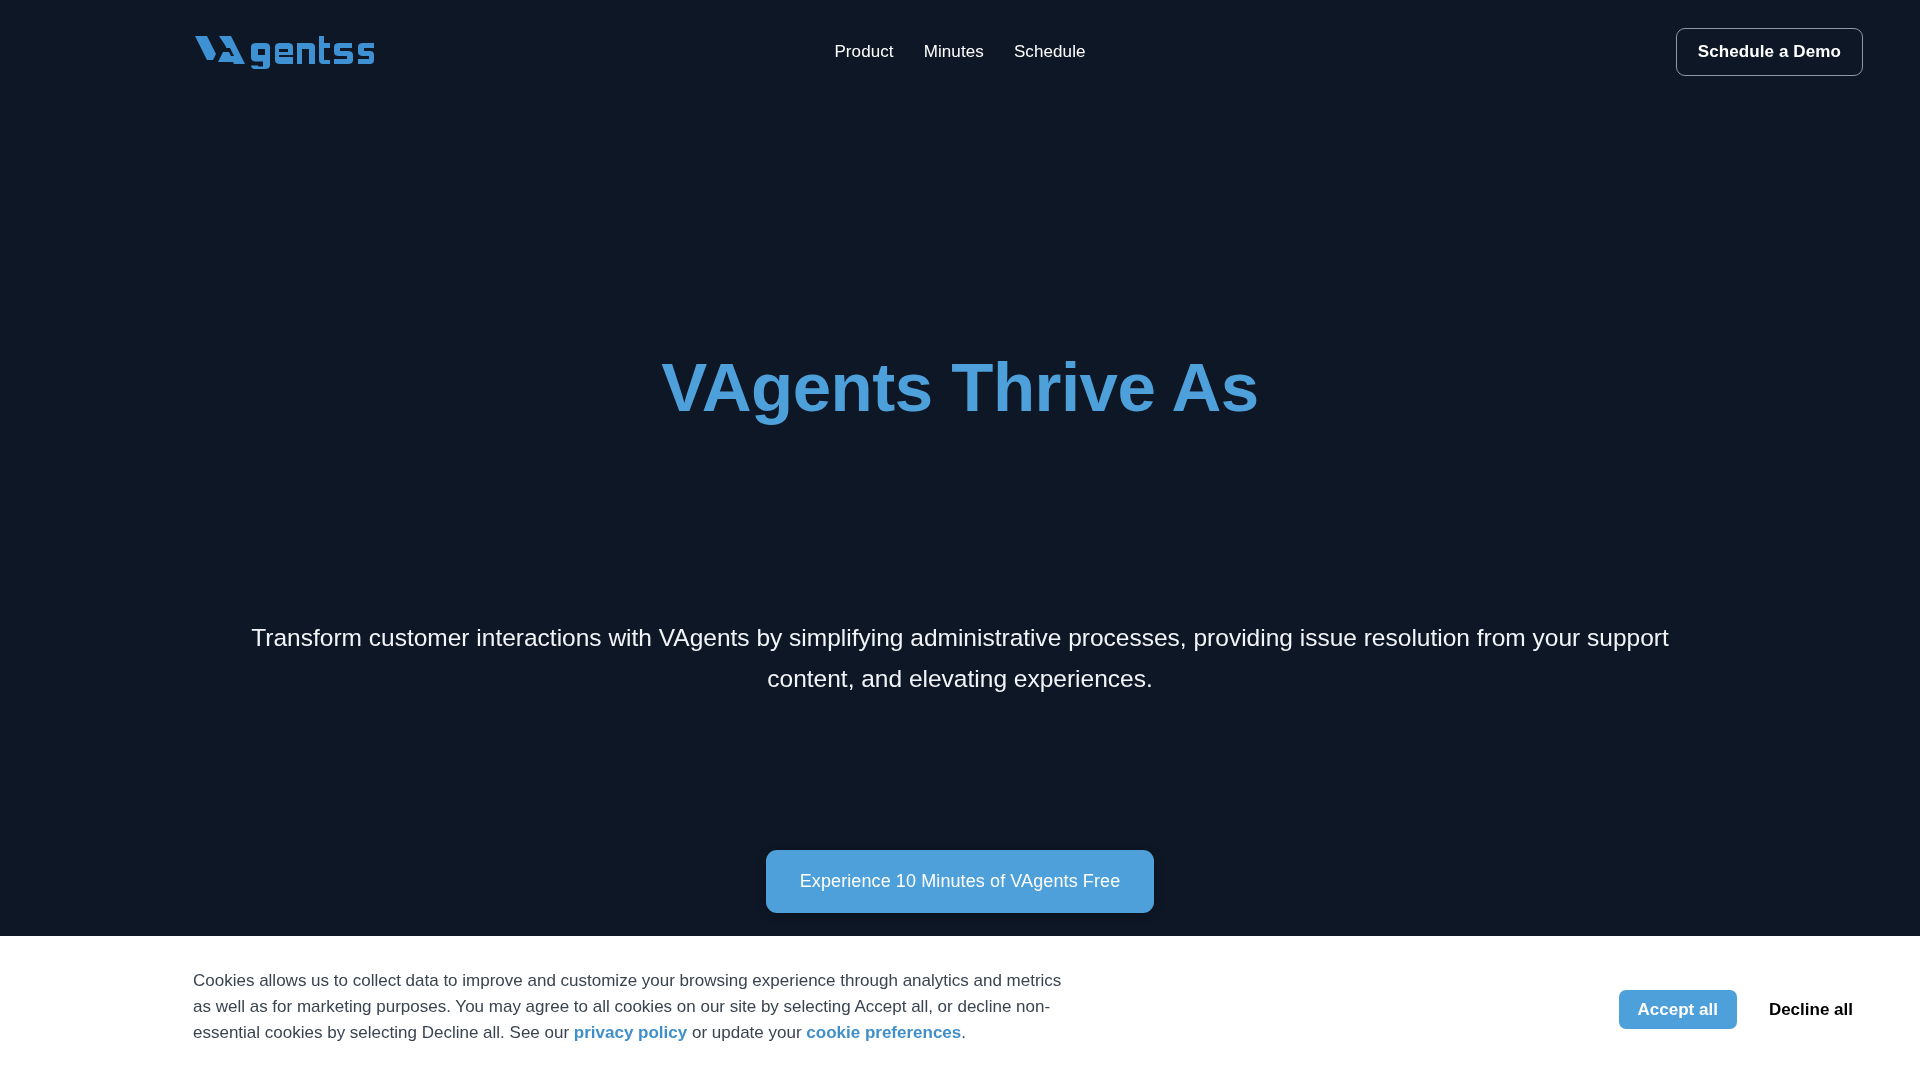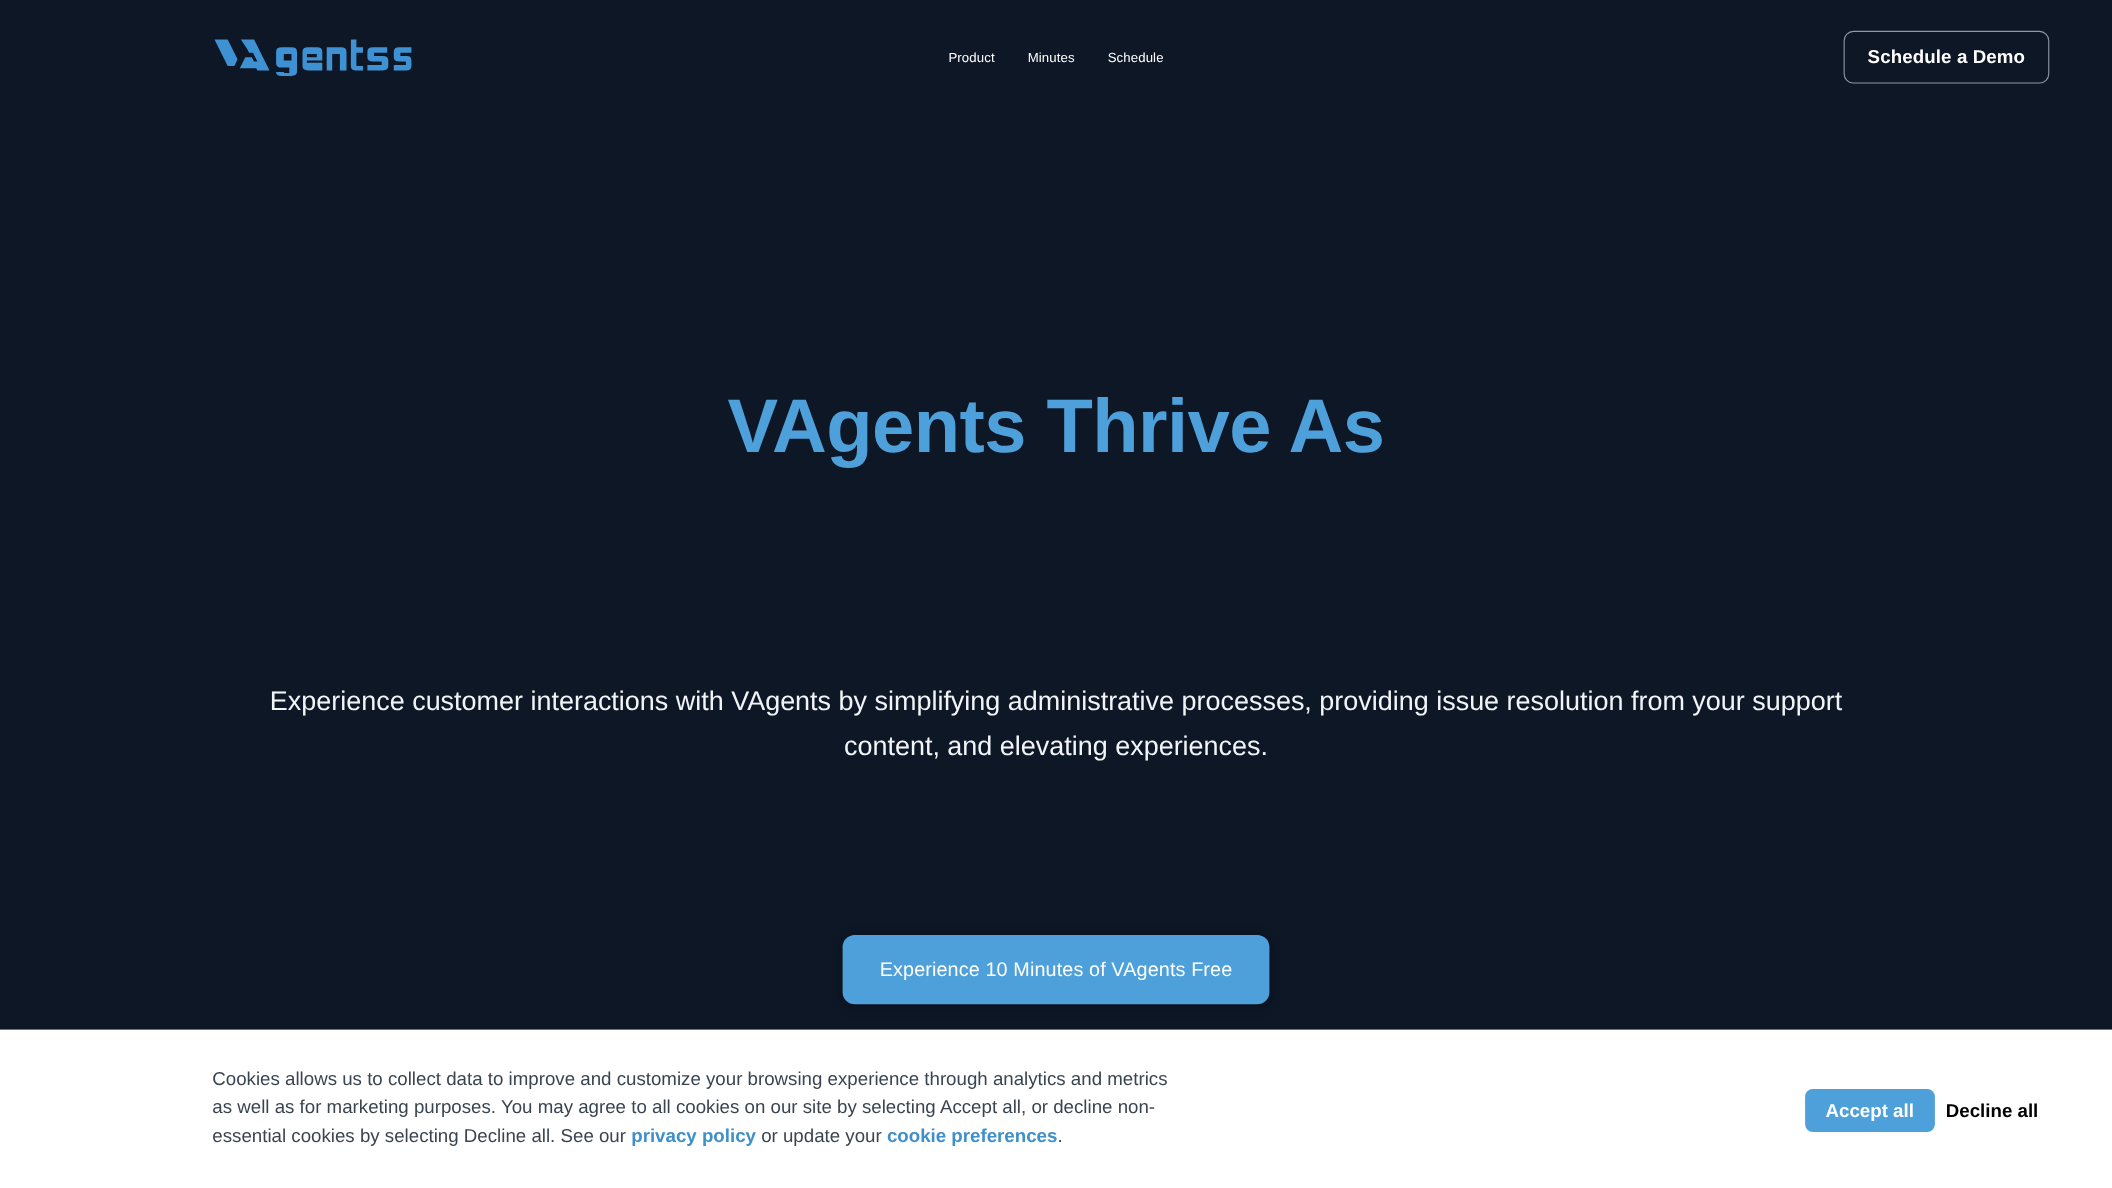--- a/index.html
+++ b/index.html
@@ -52,21 +52,21 @@
     height: 103px;
     display: flex;
     align-items: center;
     justify-content: center;
     gap: 30px;
     pointer-events: none;
   }
   .main-nav a {
     pointer-events: auto;
     color: #ffffff;
-    font-size: 12px;
+    font-size: 17px;
     font-weight: 400;
     text-decoration: none;
     letter-spacing: 0.1px;
     line-height: 1;
   }
 
   .header-right {
     margin-left: auto;
     display: flex;
     align-items: center;
@@ -176,20 +176,21 @@
   .cookie-text a {
     color: #3f8fcb;
     font-weight: 700;
     text-decoration: none;
   }
 
   .cookie-actions {
     margin-left: auto;
     display: flex;
     align-items: center;
+    gap: 22px;
     padding-top: 22px;
   }
 
   .btn-accept {
     display: inline-flex;
     align-items: center;
     justify-content: center;
     height: 39px;
     padding: 0 19px;
     border: none;
@@ -260,21 +261,21 @@
 
     <div class="header-right">
       <button class="btn-demo" type="button">Schedule a Demo</button>
     </div>
   </header>
 
   <main class="hero">
 
     <h1 class="hero-title">VAgents Thrive As</h1>
 
-    <p class="hero-sub">Experience customer interactions with VAgents by simplifying administrative processes, providing issue resolution from your support content, and elevating experiences.</p>
+    <p class="hero-sub">Transform customer interactions with VAgents by simplifying administrative processes, providing issue resolution from your support content, and elevating experiences.</p>
 
     <div class="hero-cta-wrap">
       <button class="btn-cta" type="button">Experience 10 Minutes of VAgents Free</button>
     </div>
   </main>
 
   <div class="cookie-banner">
 
     <p class="cookie-text">
       <span>Cookies allows us to collect data to improve and customize your browsing experience through analytics and metrics as well as for marketing purposes. You may agree to all cookies on our site by selecting Accept all, or decline non-essential cookies by selecting Decline all. See our </span><a href="#">privacy policy</a><span> or update your </span><a href="#">cookie preferences</a><span>.</span>

